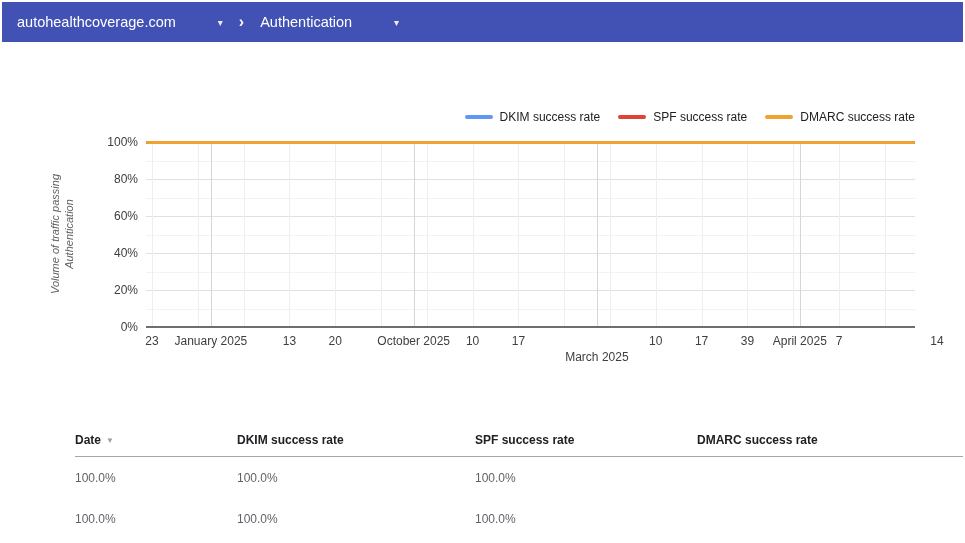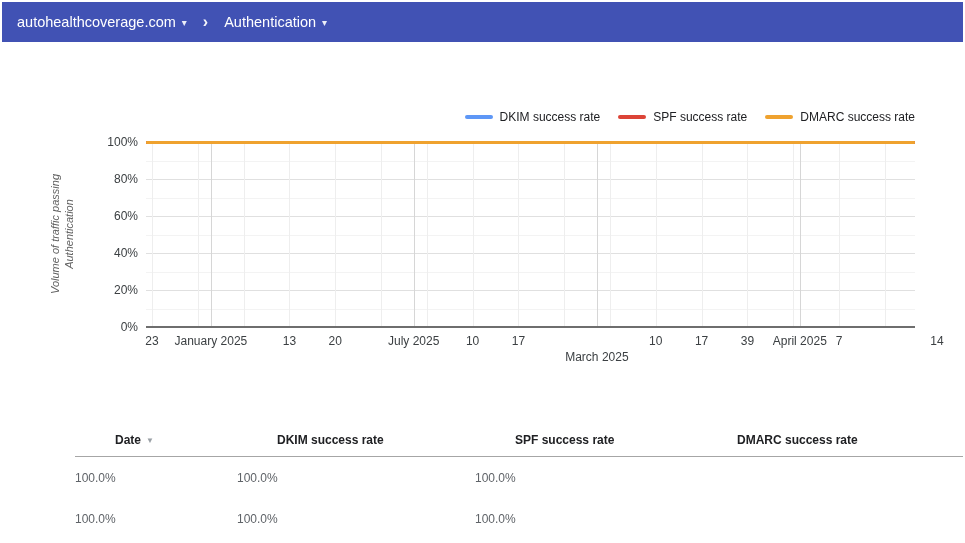--- a/index.html
+++ b/index.html
@@ -6,21 +6,21 @@
   html, body { width: 965px; height: 543px; background: #ffffff; overflow: hidden; }
   body { font-family: "Liberation Sans", "DejaVu Sans", sans-serif; }
   #stage { position: relative; width: 965px; height: 543px; background: #fff; }
 
   
   .topbar {
     position: absolute; top: 2px; left: 2px; right: 2px; height: 40px;
     background: #4152b4; color: #fff; display: flex; align-items: center;
     padding-left: 15px; font-size: 14.5px;
   }
-  .crumb { display: flex; align-items: center; cursor: pointer; }
+  .crumb { display: flex; align-items: center; cursor: pointer; gap: 36px; }
   .crumb .caret { font-size: 10px; margin-left: 6px; opacity: .9; }
   .crumb-sep { margin: 0 16px; font-size: 16px; font-weight: bold; opacity: .95; }
 
   
   .title-row { position: absolute; left: 32px; top: 61px; display: flex; align-items: flex-start; }
   .title-row h1 { font-size: 15px; font-weight: bold; color: #212121; line-height: 18px; }
   .help {
     display: inline-flex; align-items: center; justify-content: center;
     width: 13px; height: 13px; border-radius: 50%; background: #9aa0a6;
     color: #fff; font-size: 9px; font-weight: bold; margin-left: 3px; margin-top: 0px;
@@ -58,21 +58,21 @@
   }
 
   
   .dtable { position: absolute; left: 75px; top: 424px; width: 888px; }
   .trow { display: grid; grid-template-columns: 162px 238px 222px 1fr; align-items: center; }
   .thead { height: 33px; border-bottom: 1px solid #a6a6a6; }
   .thead .tcell { font-size: 12px; font-weight: bold; color: #202124; }
   .tr { height: 41px; }
   .tr .tcell { font-size: 12px; color: #5f6368; }
   .sort-icon { font-size: 8px; color: #9aa0a6; margin-left: 5px; vertical-align: 1px; }
-  .hcell { cursor: pointer; margin-left: 40px; }
+  .hcell { cursor: pointer; }
 </style>
 </head>
 <body>
 
 <div id="stage">
 
   <header class="topbar">
     <div class="crumb">
       <span>autohealthcoverage.com</span>
       <span class="caret">▾</span>
@@ -150,21 +150,21 @@
       <div class="baseline"></div>
       <div class="series-line" style="background: rgb(94, 151, 246); top: -1.5px;"></div>
       <div class="series-line" style="background: rgb(220, 68, 55); top: -1.5px;"></div>
       <div class="series-line" style="background: rgb(239, 162, 47); top: -1.5px;"></div>
     </div>
   <div id="xticks">
       <div class="xtick" style="left: 152px;">23</div>
       <div class="xtick" style="left: 210.9px;">January 2025</div>
       <div class="xtick" style="left: 289.4px;">13</div>
       <div class="xtick" style="left: 335.2px;">20</div>
-      <div class="xtick" style="left: 413.7px;">July 2025</div>
+      <div class="xtick" style="left: 413.7px;">October 2025</div>
       <div class="xtick" style="left: 472.6px;">10</div>
       <div class="xtick" style="left: 518.4px;">17</div>
       <div class="xtick" style="left: 596.9px; margin-top: 16px;">March 2025</div>
       <div class="xtick" style="left: 655.8px;">10</div>
       <div class="xtick" style="left: 701.6px;">17</div>
       <div class="xtick" style="left: 747.4px;">39</div>
       <div class="xtick" style="left: 799.8px;">April 2025</div>
       <div class="xtick" style="left: 839px;">7</div>
       <div class="xtick" style="left: 937px;">14</div>
     </div>

